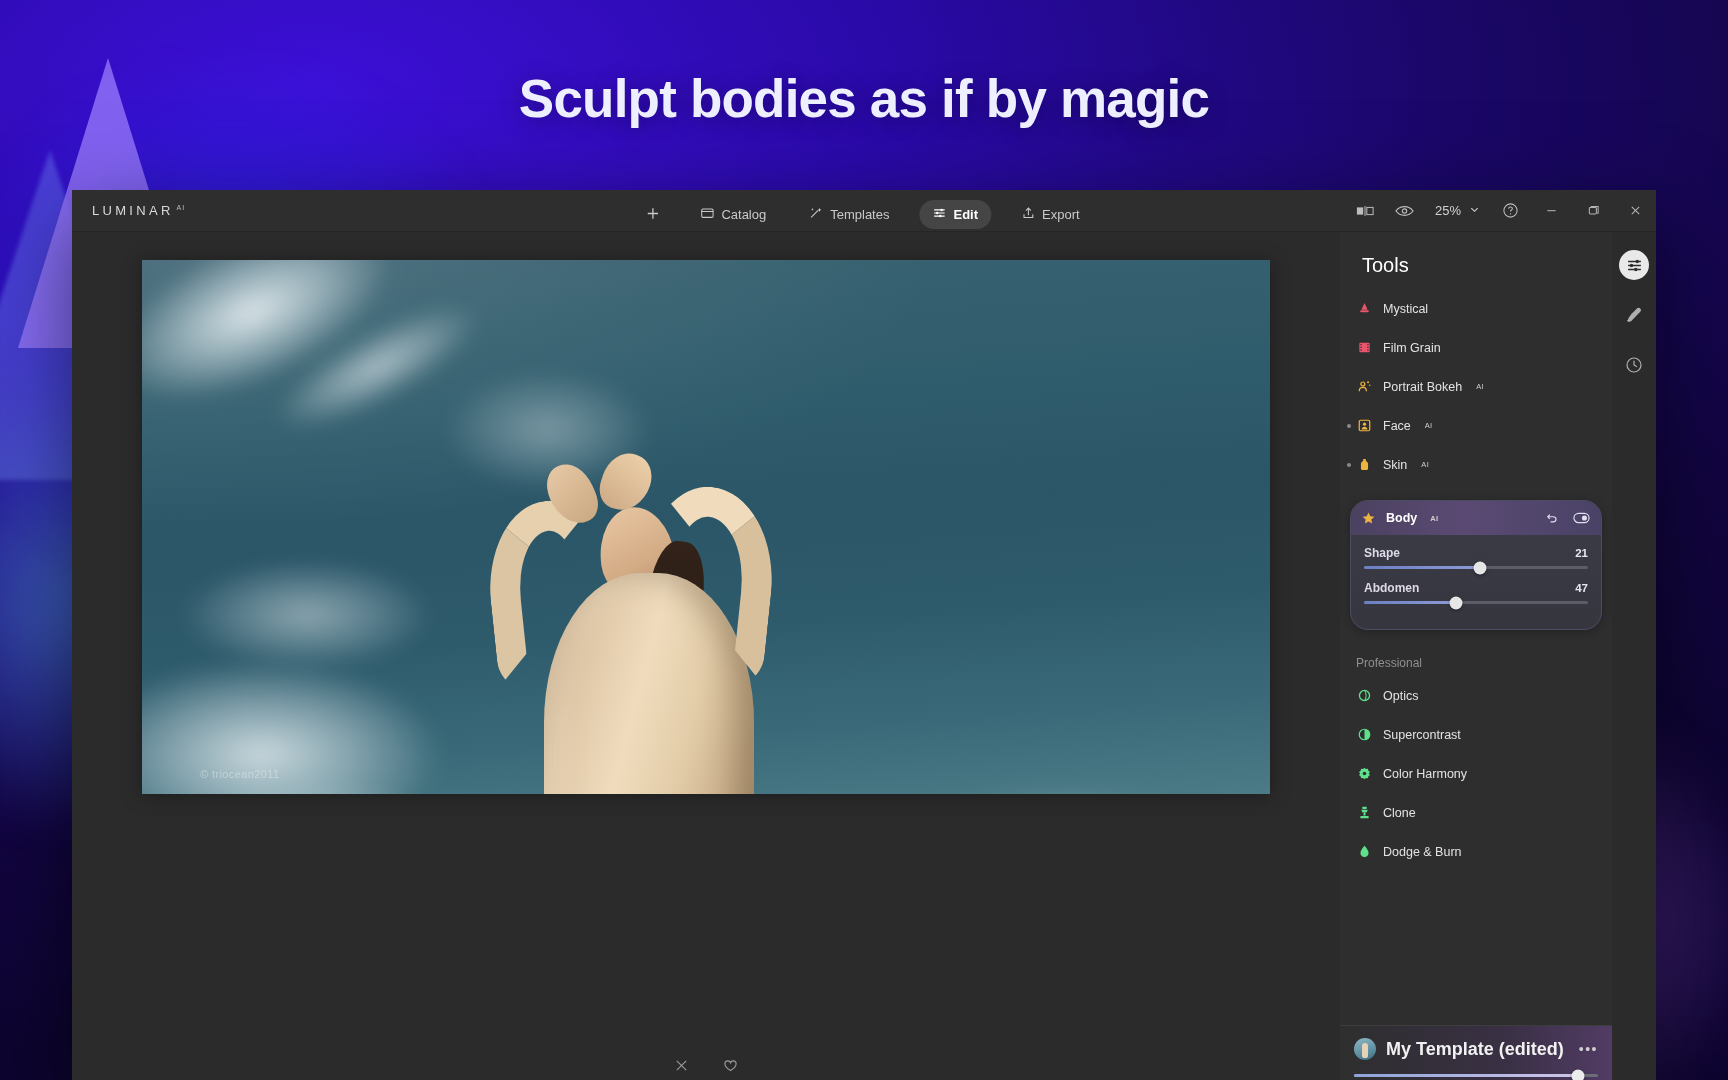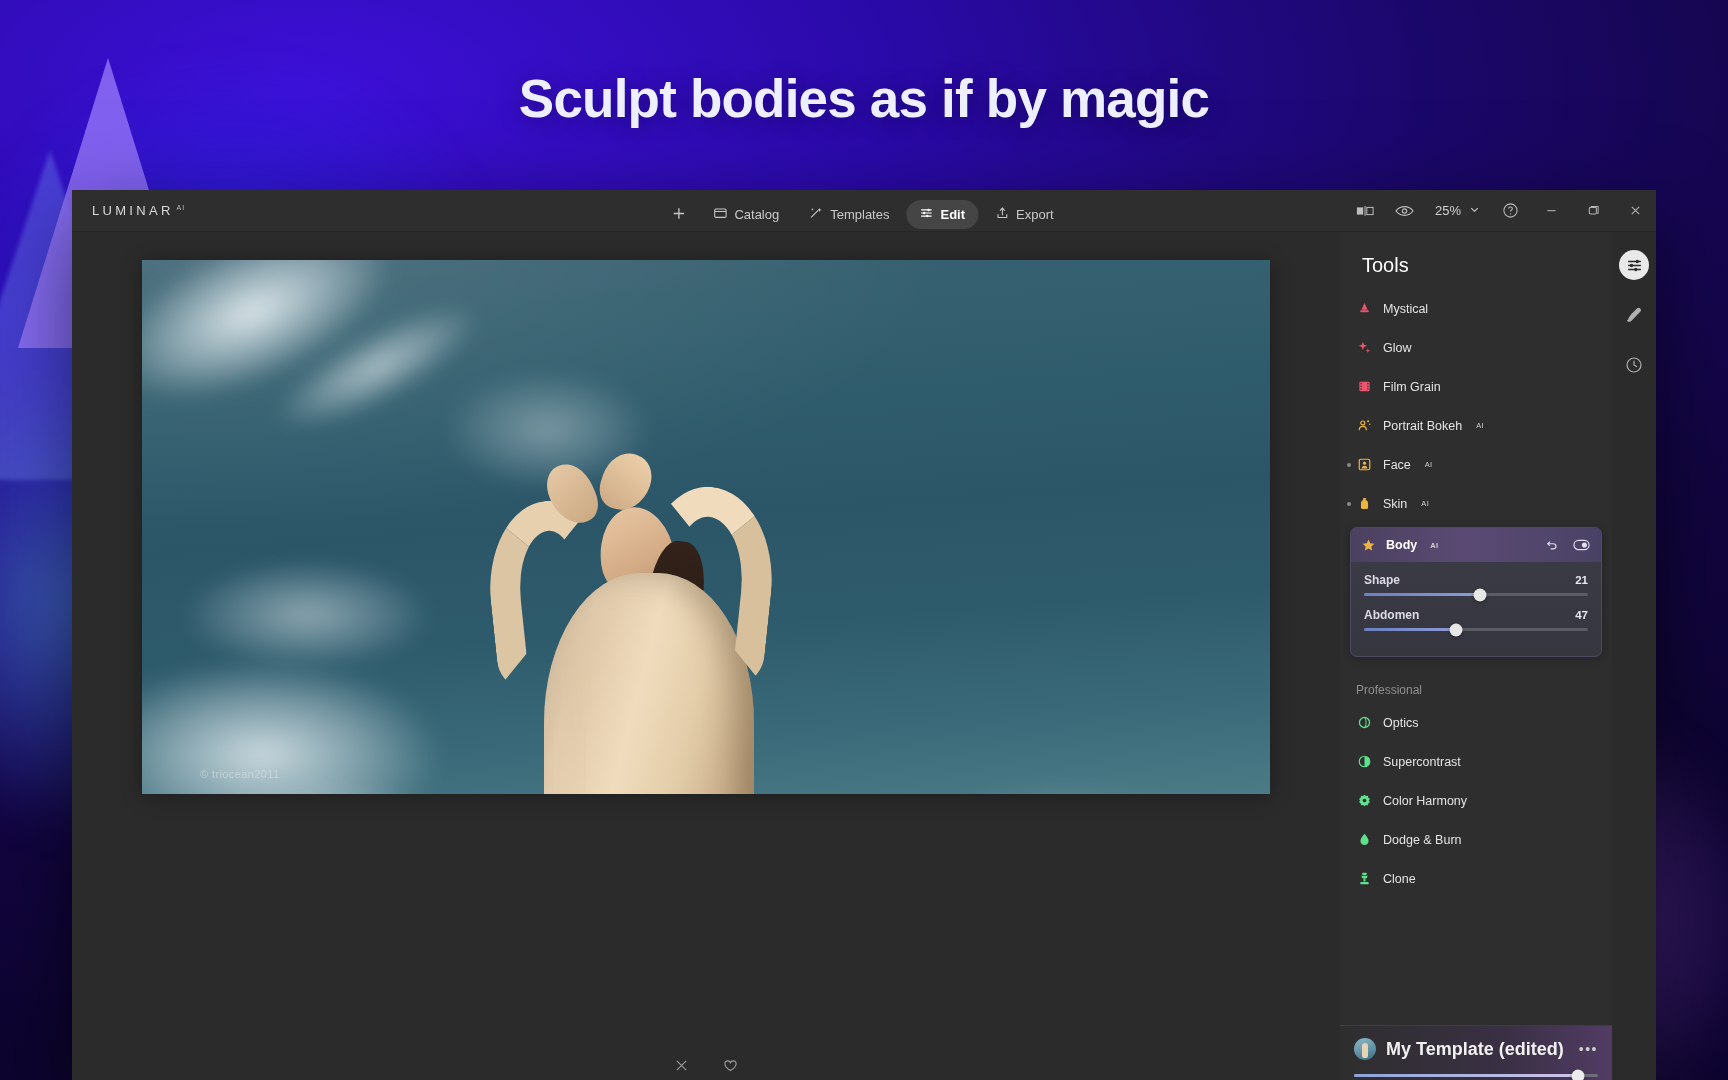--- a/index.html
+++ b/index.html
@@ -118,21 +118,21 @@
     position: relative;
     top: 1px;
     color: #bdbdbd;
   }
   .tb-center {
     position: absolute;
     left: 50%;
     transform: translateX(-50%);
     display: flex;
     align-items: center;
-    gap: 4px;
+    gap: 17px;
     margin-top: 8px;
   }
   .tb-item {
     display: flex;
     align-items: center;
     gap: 7px;
     padding: 6px 13px;
     border-radius: 15px;
     color: #c9c9c9;
     font-size: 13px;
@@ -353,22 +353,22 @@
   .tool-ico { width: 16px; height: 16px; display: flex; align-items: center; justify-content: center; flex: 0 0 16px; }
   .ai-sup { font-size: 7.5px; vertical-align: super; margin-left: 3px; color: #cfcfcf; letter-spacing: .3px; }
   .section-label {
     padding: 20px 16px 6px 16px;
     color: #8f8f8f;
     font-size: 12px;
   }
 
   
   .body-card {
-    margin: 4px 10px 6px 10px;
-    border-radius: 7px;
+    margin: 16px 10px 6px 10px;
+    border-radius: 18px;
     background: linear-gradient(180deg, #3c3c48 0%, #36363f 100%);
     border: 1px solid #4d4a63;
     overflow: hidden;
     box-shadow: 0 2px 10px rgba(0,0,0,0.25);
   }
   .body-card-head {
     display: flex;
     align-items: center;
     gap: 10px;
     height: 34px;
@@ -649,29 +649,20 @@
           <div class="tool-row">
             <span class="tool-ico">
               <svg width="15" height="15" viewBox="0 0 16 16">
                   <path d="M8 2.2l3.3 7.2H4.7z" fill="#e8556d"></path>
                   <rect x="3.4" y="9.8" width="9.2" height="2.2" rx="1" fill="#e8556d"></rect>
                 </svg>
             </span>
             <span>Mystical</span>
           </div>
 
-          <div class="tool-row">
-            <span class="tool-ico">
-              <svg width="15" height="15" viewBox="0 0 16 16">
-                  <path d="M6.3 1.8l1.25 3.2 3.2 1.25-3.2 1.25L6.3 10.7 5.05 7.5 1.85 6.25l3.2-1.25z" fill="#e8556d"></path>
-                  <path d="M11.6 9.1l.65 1.7 1.7.65-1.7.65-.65 1.7-.65-1.7-1.7-.65 1.7-.65z" fill="#e8556d"></path>
-                </svg>
-            </span>
-            <span>Glow</span>
-          </div>
 
           <div class="tool-row">
             <span class="tool-ico">
               <svg width="15" height="15" viewBox="0 0 16 16">
                   <rect x="2.5" y="3" width="11" height="10" rx="1.3" fill="#e8556d"></rect>
                   <rect x="3.7" y="4.2" width="1.3" height="1.4" fill="#2e2e2e"></rect>
                   <rect x="3.7" y="7.1" width="1.3" height="1.4" fill="#2e2e2e"></rect>
                   <rect x="3.7" y="10" width="1.3" height="1.4" fill="#2e2e2e"></rect>
                   <rect x="11" y="4.2" width="1.3" height="1.4" fill="#2e2e2e"></rect>
                   <rect x="11" y="7.1" width="1.3" height="1.4" fill="#2e2e2e"></rect>
@@ -793,36 +784,36 @@
                   <path d="M8 1.8l1.55 1.5 2.1-.45.5 2.1L13.9 6.5 12.5 8l1.4 1.5-1.74 1.55-.5 2.1-2.11-.45L8 14.2l-1.55-1.5-2.1.45-.5-2.1L2.1 9.5 3.5 8 2.1 6.5l1.75-1.55.5-2.1 2.1.45z" fill="#5fe08a"></path>
                   <circle cx="8" cy="8" r="1.9" fill="#2e2e2e"></circle>
                 </svg>
             </span>
             <span>Color Harmony</span>
           </div>
 
           <div class="tool-row">
             <span class="tool-ico">
               <svg width="15" height="15" viewBox="0 0 16 16">
-                  <path d="M8 1.9c2.7 3.3 4.3 5.4 4.3 7.3A4.3 4.3 0 018 13.9a4.3 4.3 0 01-4.3-4.7c0-1.9 1.6-4 4.3-7.3z" fill="#5fe08a"></path>
-                </svg>
-            </span>
-            <span>Dodge &amp; Burn</span>
-          </div>
-
-          <div class="tool-row">
-            <span class="tool-ico">
-              <svg width="15" height="15" viewBox="0 0 16 16">
                   <rect x="5.6" y="1.8" width="4.8" height="2.4" rx="0.7" fill="#5fe08a"></rect>
                   <path d="M4.6 5.1h6.8l-.9 2.6H5.5z" fill="#5fe08a"></path>
                   <rect x="6.9" y="7.8" width="2.2" height="3.4" fill="#5fe08a"></rect>
                   <rect x="3.5" y="11.7" width="9" height="2.4" rx="0.9" fill="#5fe08a"></rect>
                 </svg>
             </span>
             <span>Clone</span>
+          </div>
+
+          <div class="tool-row">
+            <span class="tool-ico">
+              <svg width="15" height="15" viewBox="0 0 16 16">
+                  <path d="M8 1.9c2.7 3.3 4.3 5.4 4.3 7.3A4.3 4.3 0 018 13.9a4.3 4.3 0 01-4.3-4.7c0-1.9 1.6-4 4.3-7.3z" fill="#5fe08a"></path>
+                </svg>
+            </span>
+            <span>Dodge &amp; Burn</span>
           </div>
         </div>
 
         <div class="tpl-footer">
           <div class="tpl-row">
             <span class="tpl-thumb"></span>
             <span class="tpl-name">My Template (edited)</span>
             <span class="tpl-dots">•••</span>
           </div>
           <div class="tpl-track">

